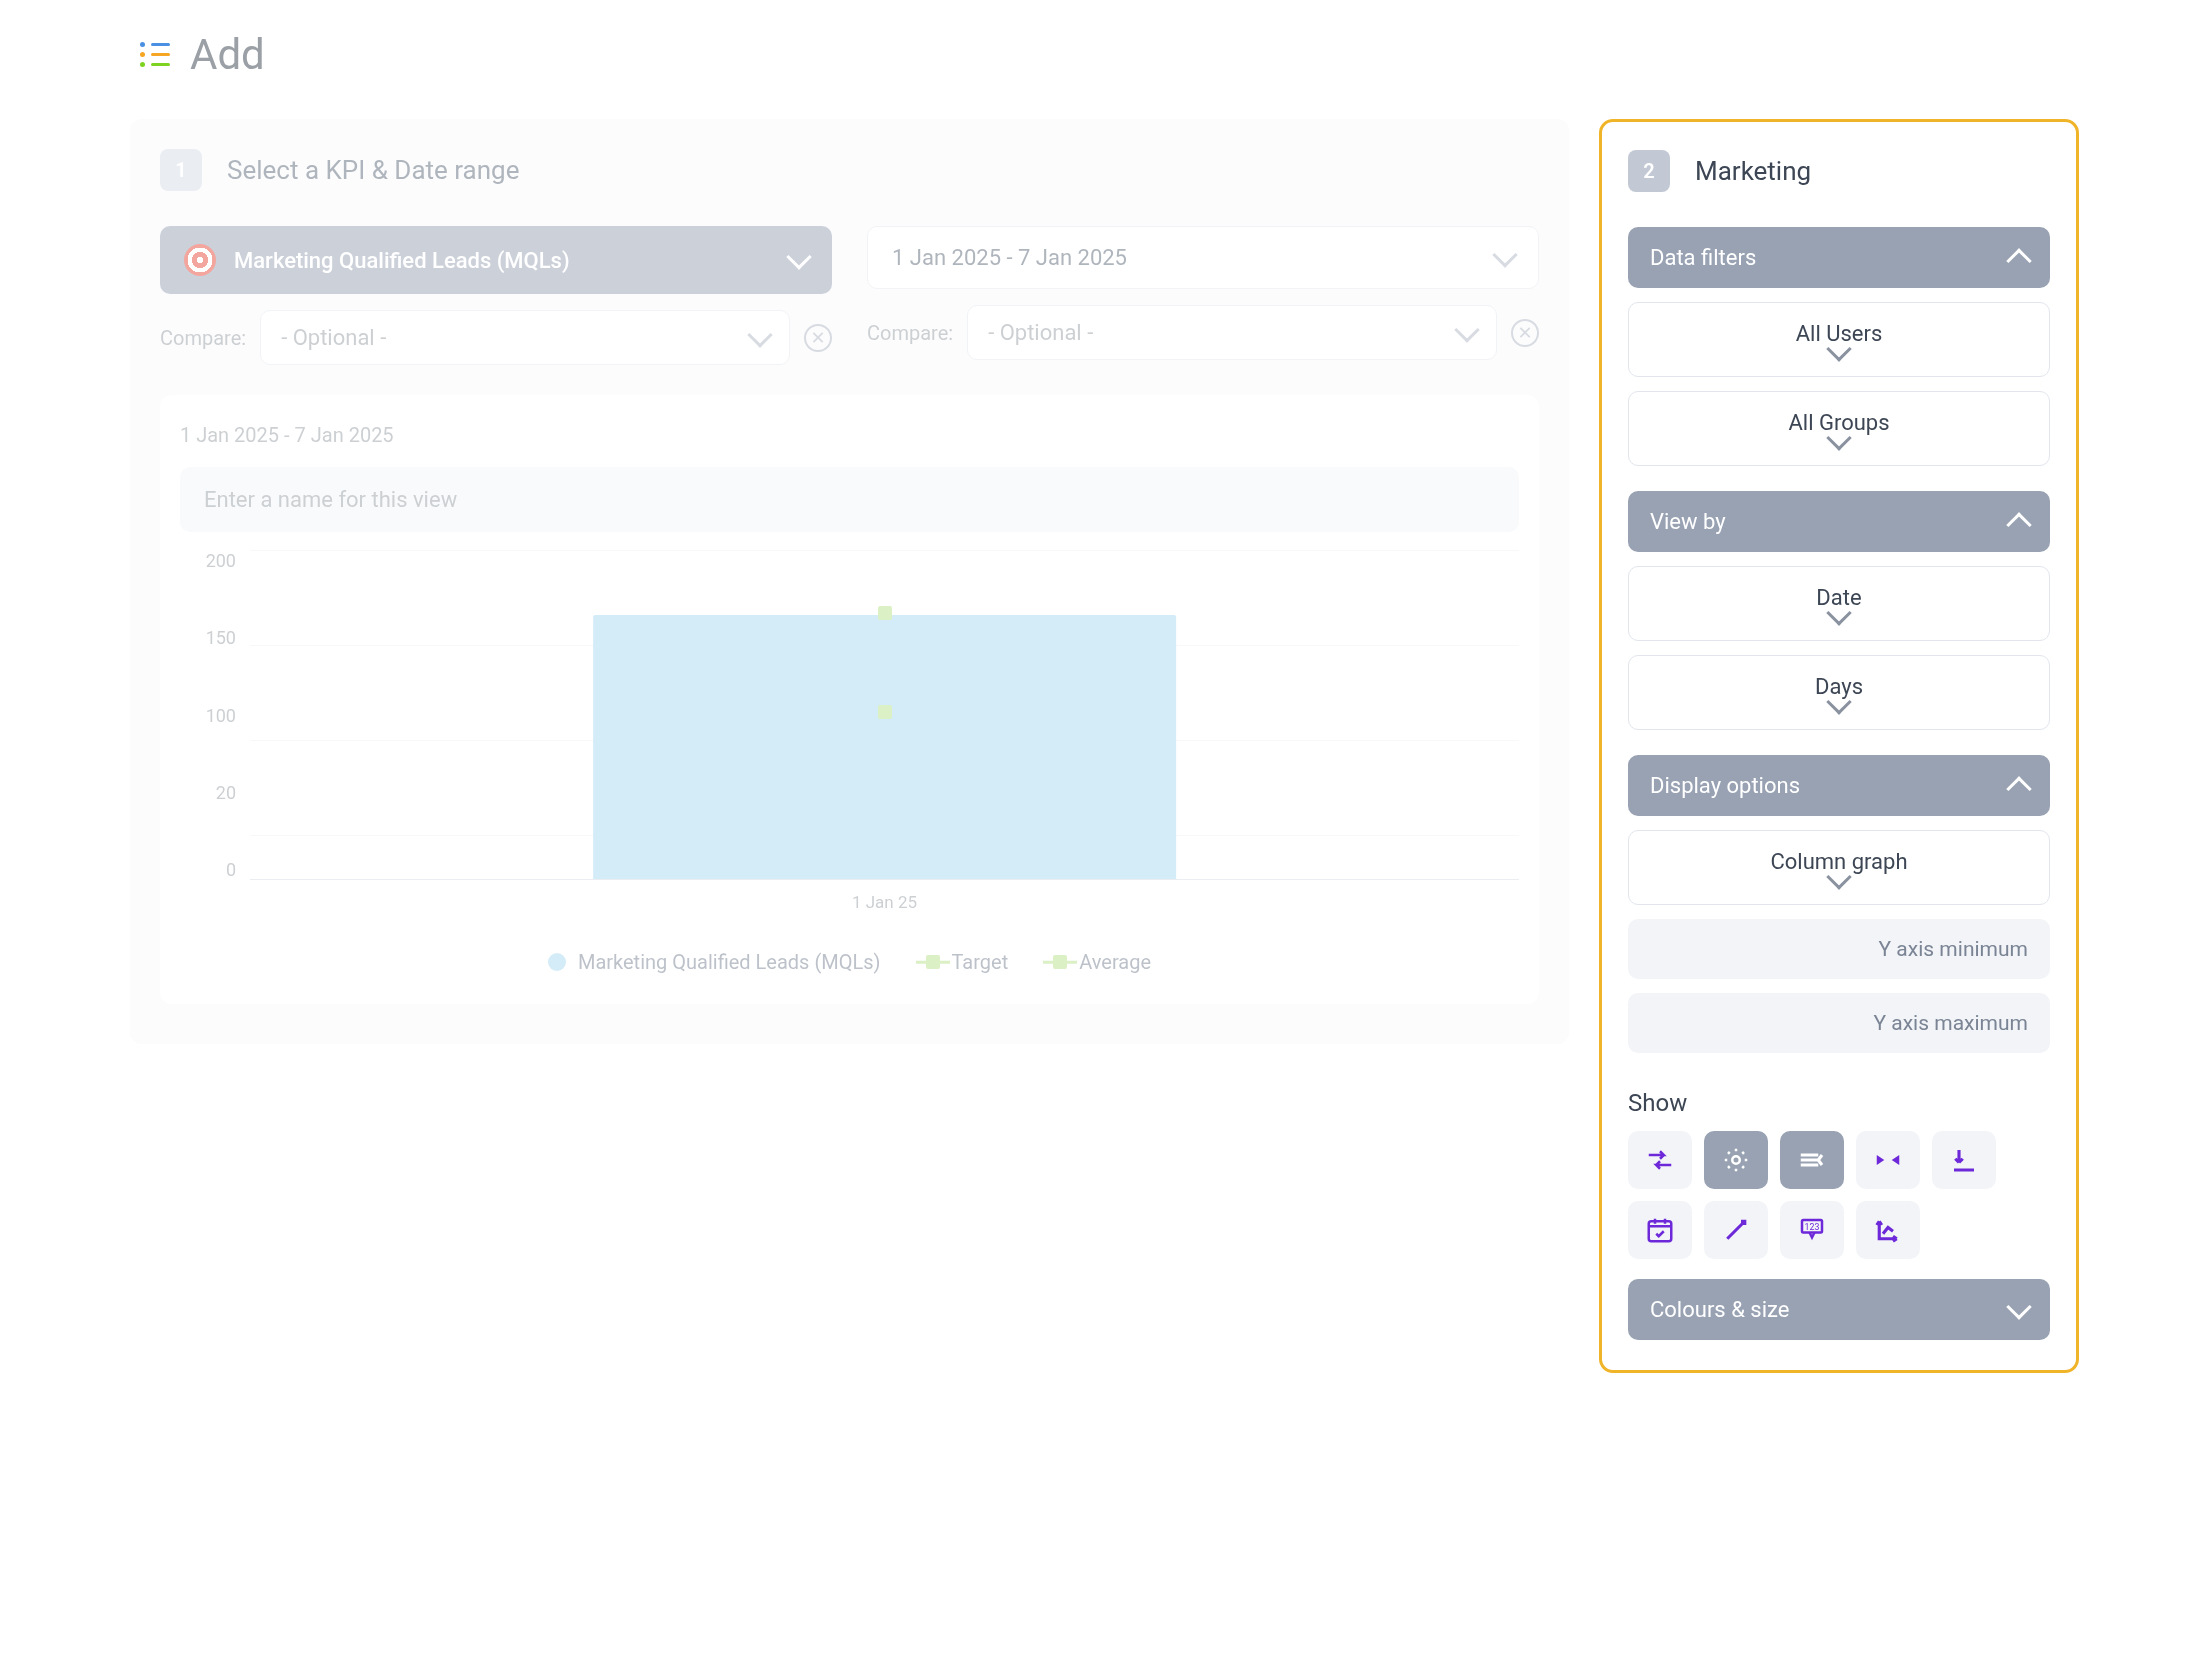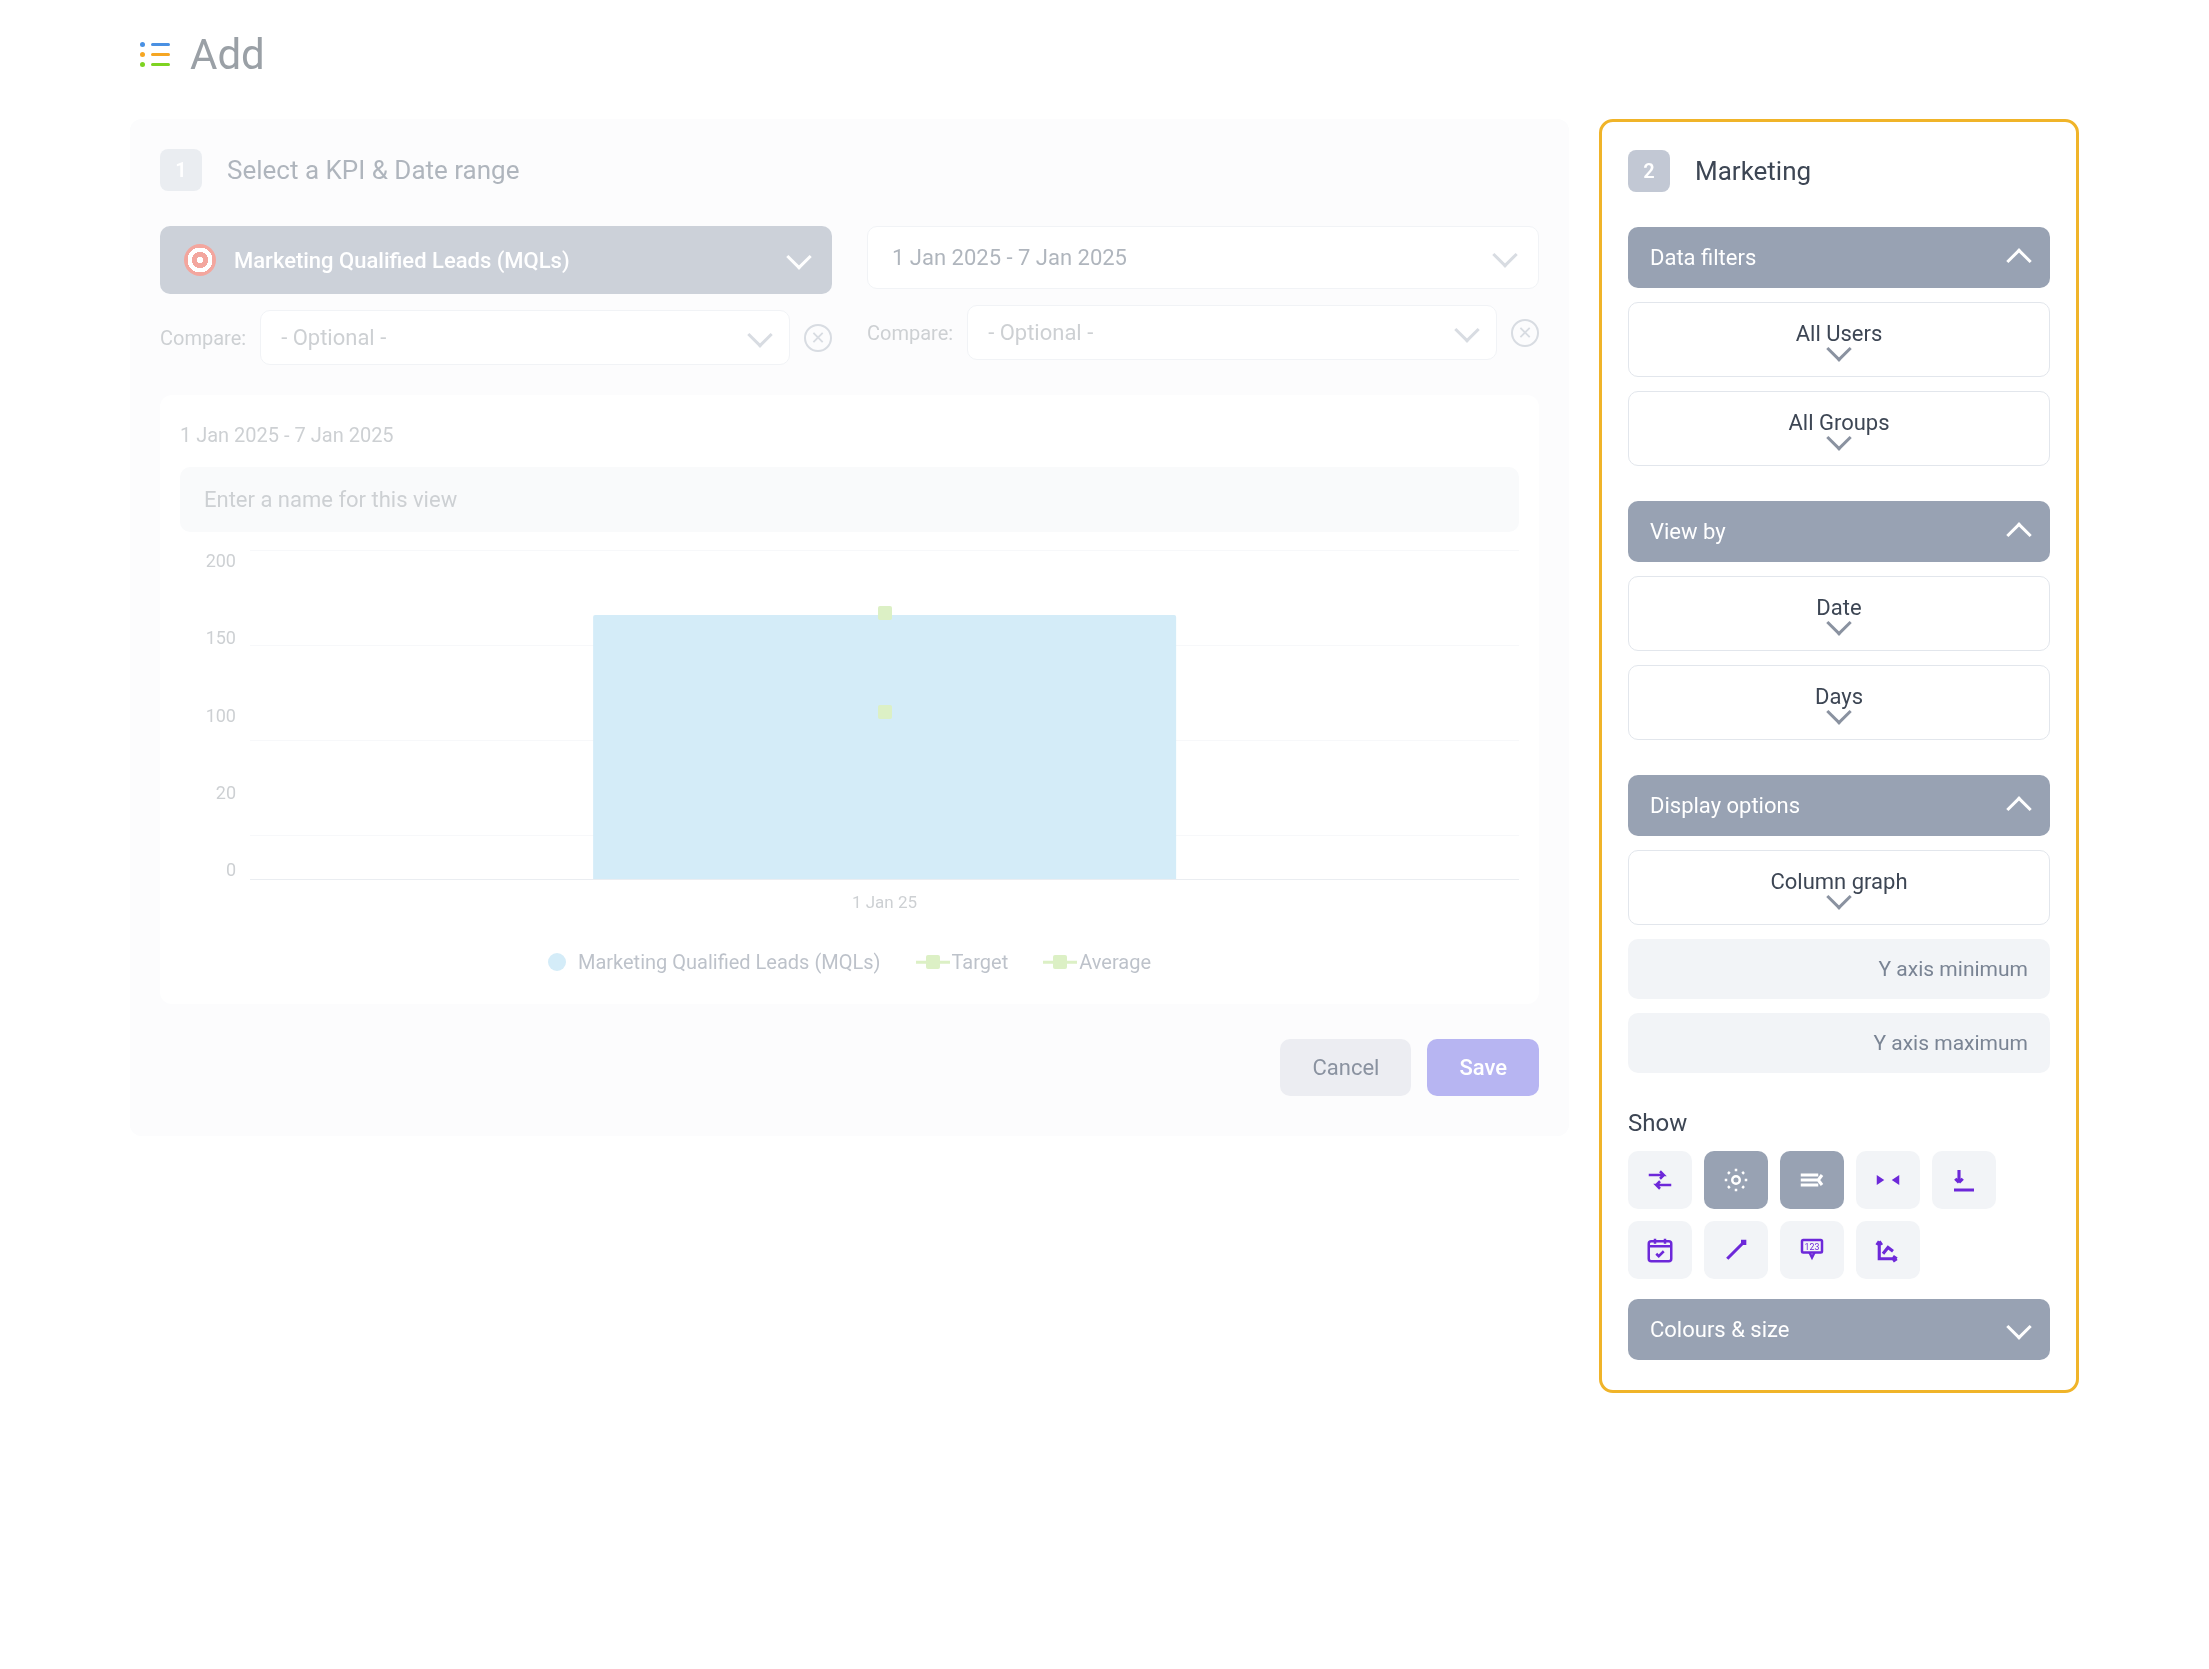--- a/index.html
+++ b/index.html
@@ -62,21 +62,21 @@
 .swatch-square::before { left:-10px; } .swatch-square::after { right:-10px; }
 
 .action-row { display: flex; justify-content: flex-end; gap: 16px; margin-top: 35px; position: relative; z-index: 2; }
 .btn { padding: 16px 32px; border-radius: 10px; font-size: 22px; border: none; cursor: pointer; }
 .btn-cancel { background: #ecedf2; color: #8a92a0; }
 .btn-save { background: #b7b5f2; color: #fff; font-weight: 500; }
 
 .right-panel { width: 480px; border: 3px solid #f0b429; border-radius: 14px; padding: 28px 26px 30px 26px; background: #fff; }
 .right-panel .step-badge { background: #c2c8d4; }
 .right-panel .step-title { color: #3d4654; font-size: 26px; }
-.section-head { background: #98a2b3; color: #fff; border-radius: 10px; padding: 18px 22px; display: flex; align-items: center; justify-content: space-between; font-size: 22px; cursor: pointer; margin-top: 17px; }
+.section-head { background: #98a2b3; color: #fff; border-radius: 10px; padding: 18px 22px; display: flex; align-items: center; justify-content: space-between; font-size: 22px; cursor: pointer; margin-top: 7px; }
 .section-body { padding: 14px 0 18px 0; display: flex; flex-direction: column; gap: 14px; }
 .dropdown { background: #fff; border: 1px solid #e2e6ec; border-radius: 10px; padding: 18px 22px; display: flex; align-items: center; justify-content: space-between; font-size: 22px; color: #3d4654; cursor: pointer; flex-direction: column; }
 .dropdown .label { flex: 1; }
 .text-input { background: #f2f4f7; border: none; border-radius: 10px; padding: 18px 22px; font-size: 21px; color: #5f6b7a; width: 100%; text-align: right; }
 .text-input::placeholder { color: #7a8494; }
 .show-label { font-size: 24px; color: #3d4654; margin: 18px 0 14px 0; }
 .icon-row { display: flex; gap: 12px; margin-bottom: 12px; }
 .icon-btn { width: 64px; height: 58px; border-radius: 10px; background: #f2f4f7; display: flex; align-items: center; justify-content: center; cursor: pointer; color: #6d28d9; }
 .icon-btn.active { background: #98a2b3; color: #fff; }
 .icon-btn svg { width: 30px; height: 30px; }
@@ -177,24 +177,20 @@
           <span class="swatch-square"></span>
           <span>Target</span>
         </div>
         <div class="legend-item">
           <span class="swatch-square"></span>
           <span>Average</span>
         </div>
       </div>
     </div>
 
-    <div class="action-row">
-      <button class="btn btn-cancel">Cancel</button>
-      <button class="btn btn-save">Save</button>
-    </div>
   </div>
 
   <div class="right-panel">
     <div class="step-header">
       <div class="step-badge">2</div>
       <div class="step-title">Marketing</div>
     </div>
 
     <div class="section-head">
       <span>Data filters</span>

